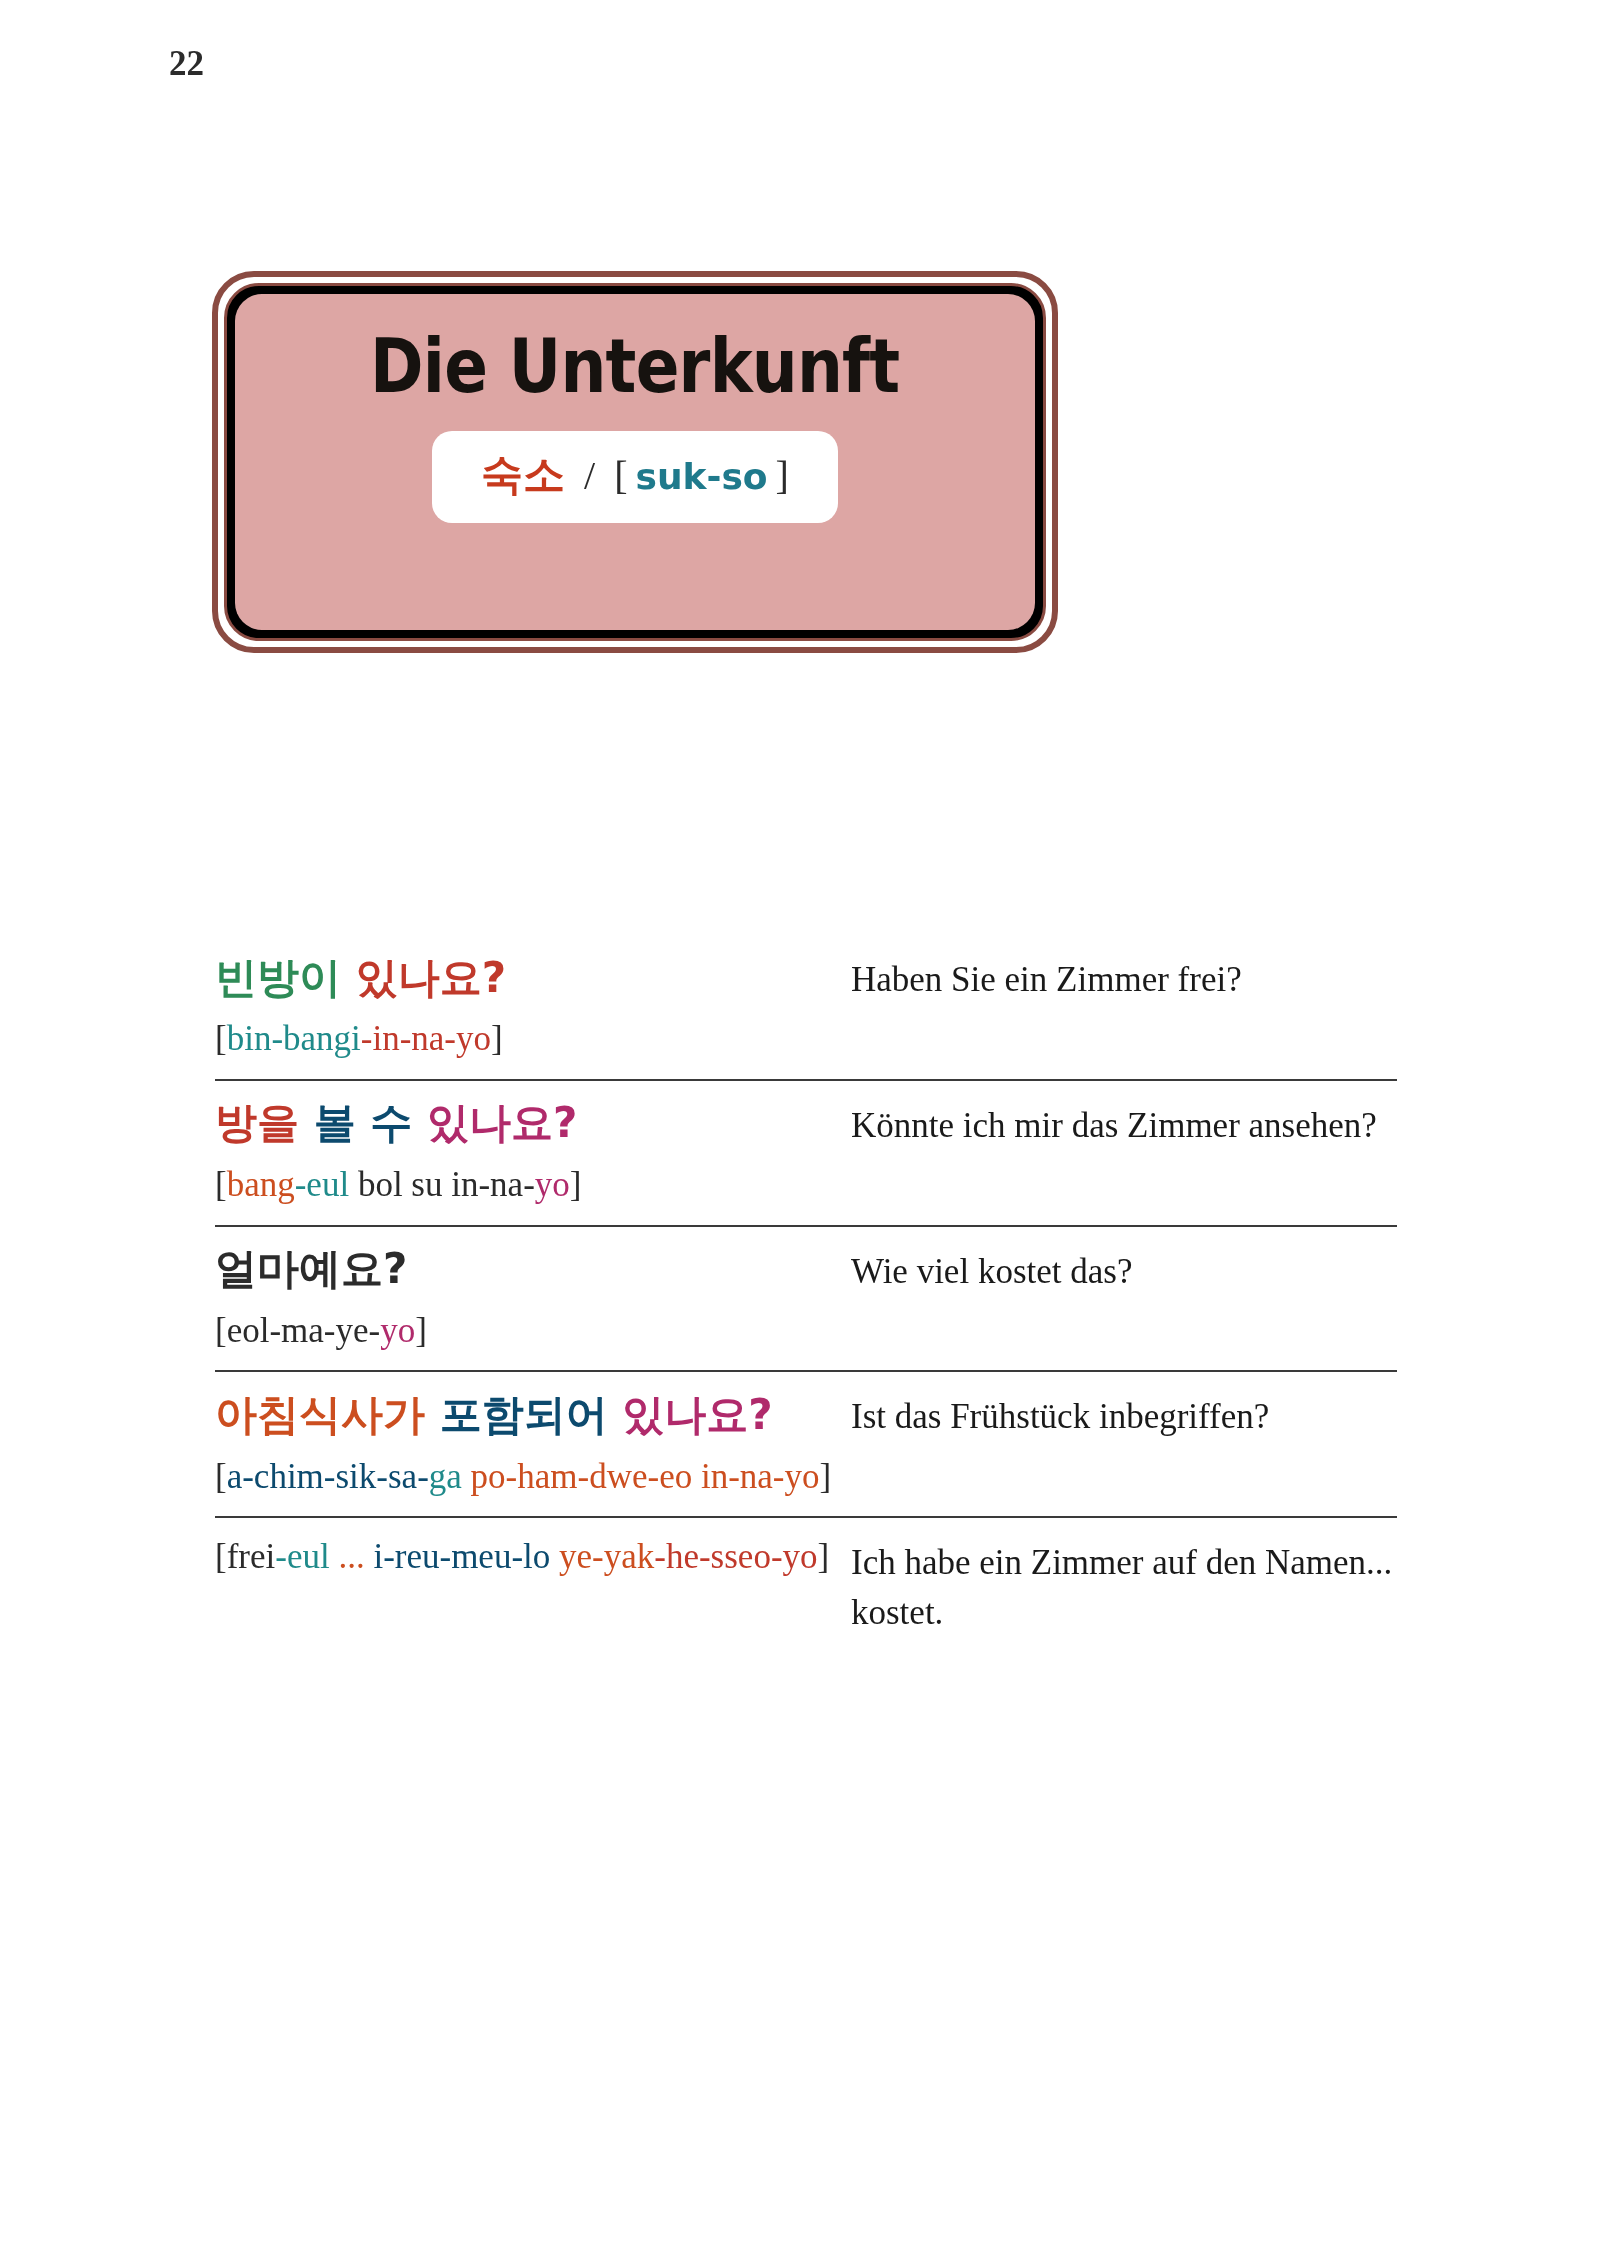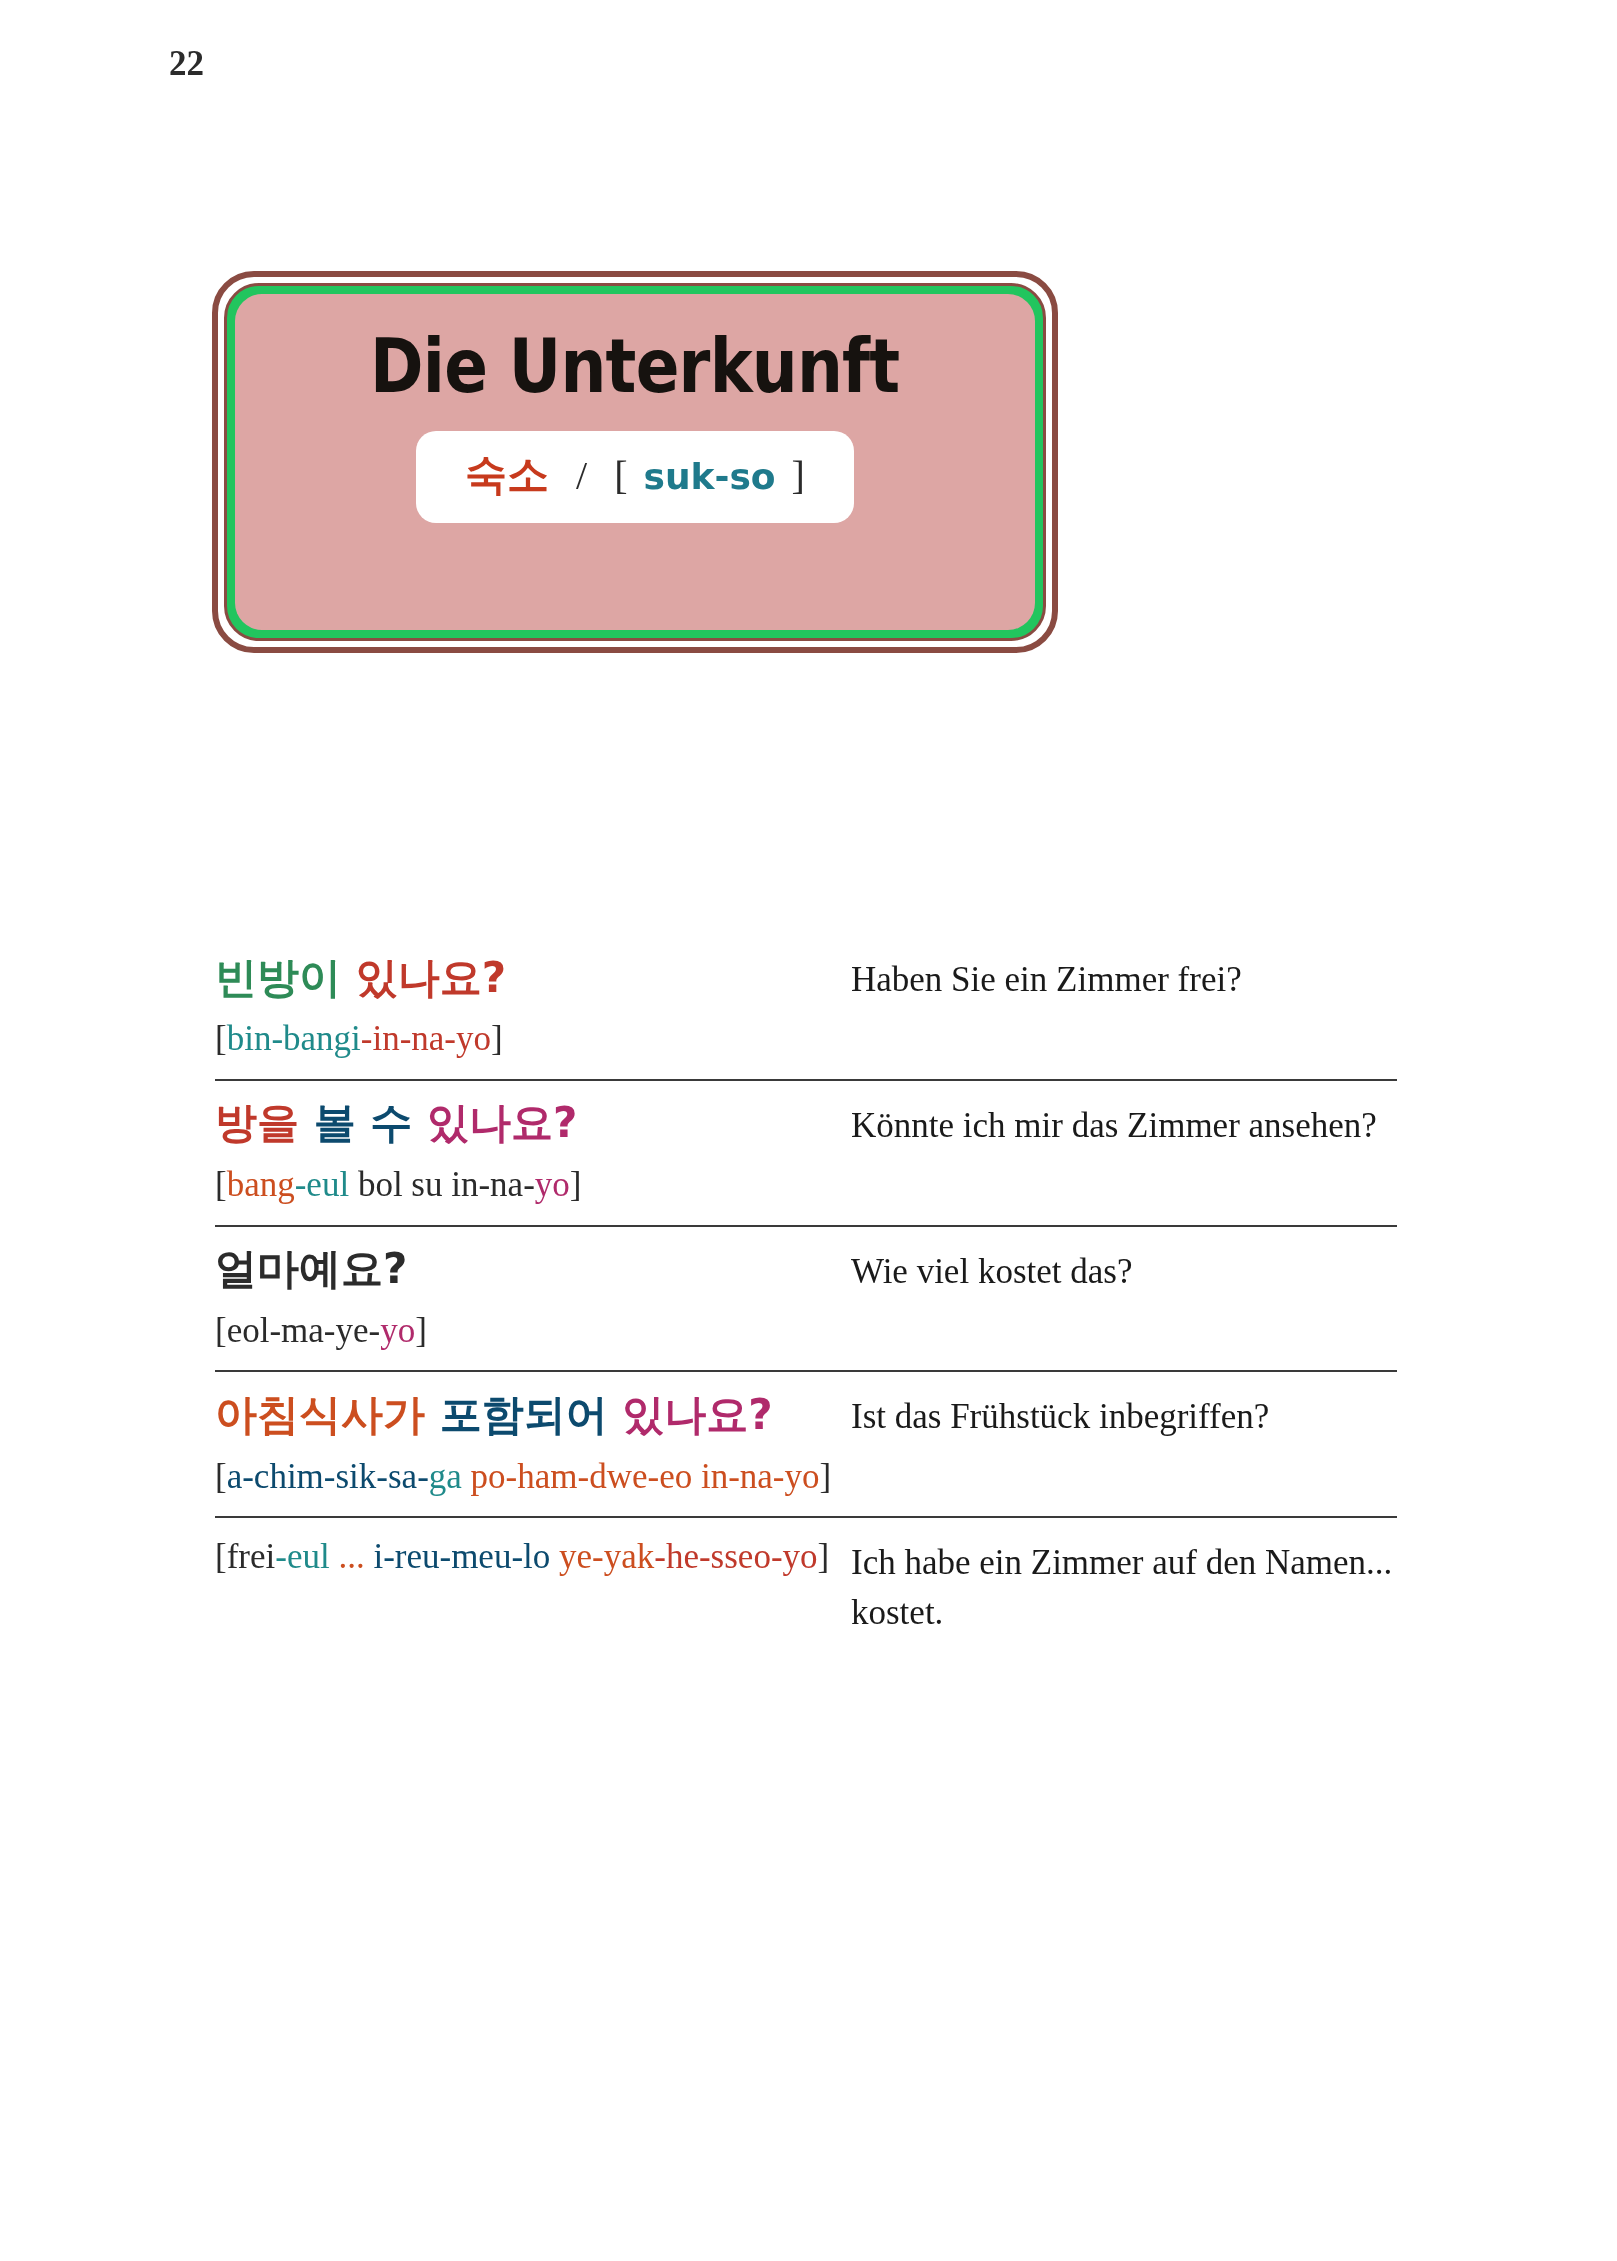--- a/index.html
+++ b/index.html
@@ -39,21 +39,21 @@
     box-sizing: border-box;
     padding: 6.4px;
   }
   .plaque-mid {
     width: 100%;
     height: 100%;
     border: 3.6px solid #8a4b42;
     border-radius: 35px;
     box-sizing: border-box;
     padding: 7.3px;
-    background: #22c55e;
+    background: #000000;
   }
   .plaque-inner {
     width: 100%;
     height: 100%;
     border-radius: 27px;
     background: #dda6a4;
     box-sizing: border-box;
     display: flex;
     flex-direction: column;
     align-items: center;
@@ -71,21 +71,21 @@
     transform-origin: center;
     white-space: nowrap;
   }
   .plaque-pill {
     margin-top: 27px;
     background: #ffffff;
     border-radius: 20px;
     padding: 16.4px 49px 20px 49px;
     display: flex;
     align-items: baseline;
-    gap: 16px;
+    gap: 8px;
     box-shadow: 0 0 0 0 rgba(0,0,0,0);
   }
   .pill-ko {
     font-family: "DejaVu Sans", sans-serif;
     font-weight: 700;
     font-size: 42px;
     color: #c73a1d;
   }
   .pill-slash {
     font-family: "Liberation Serif", serif;

